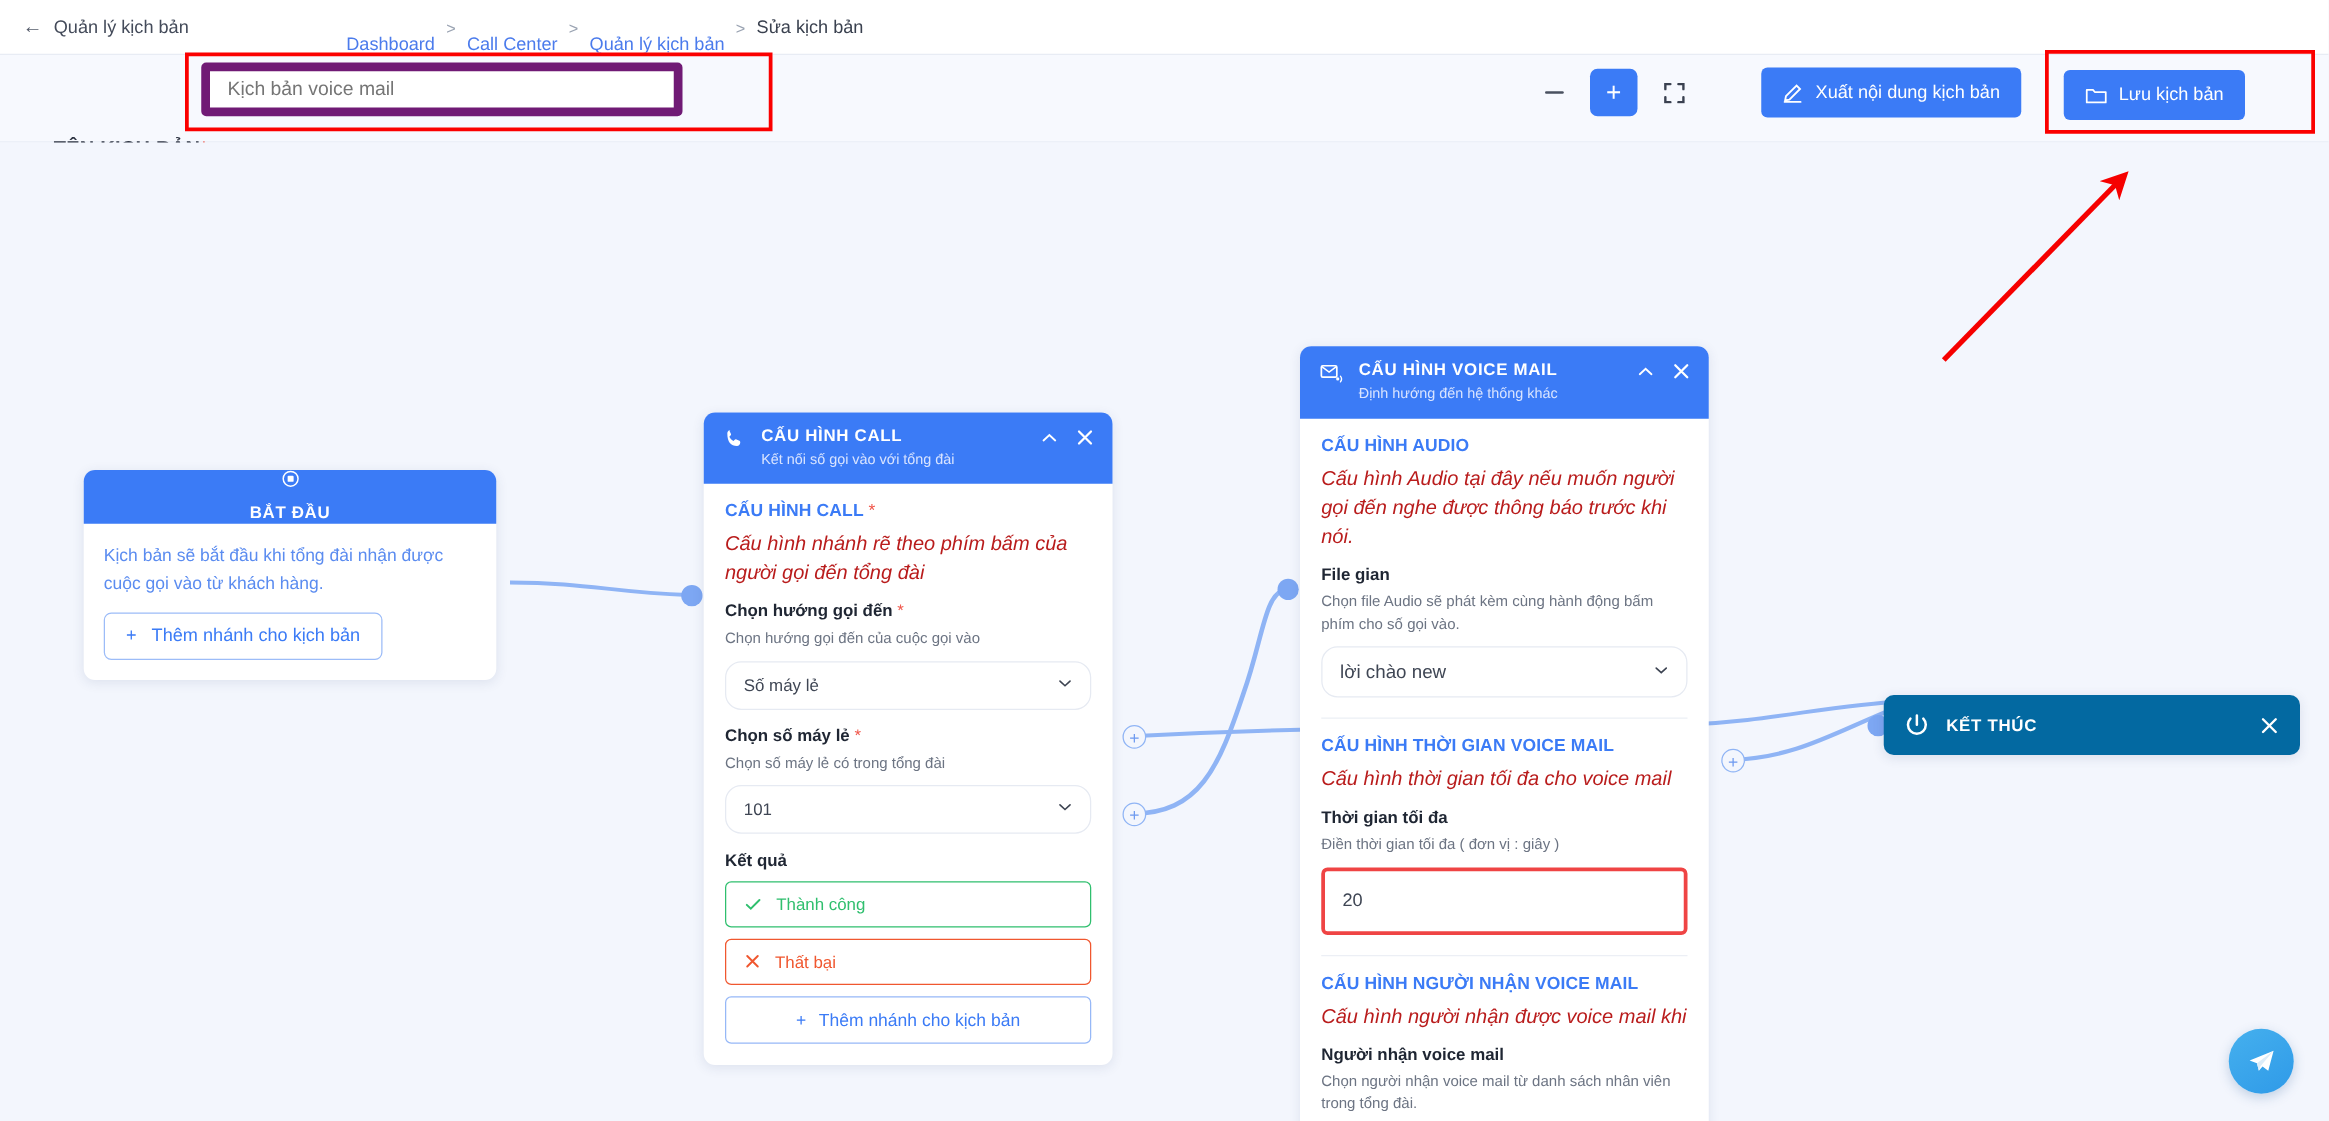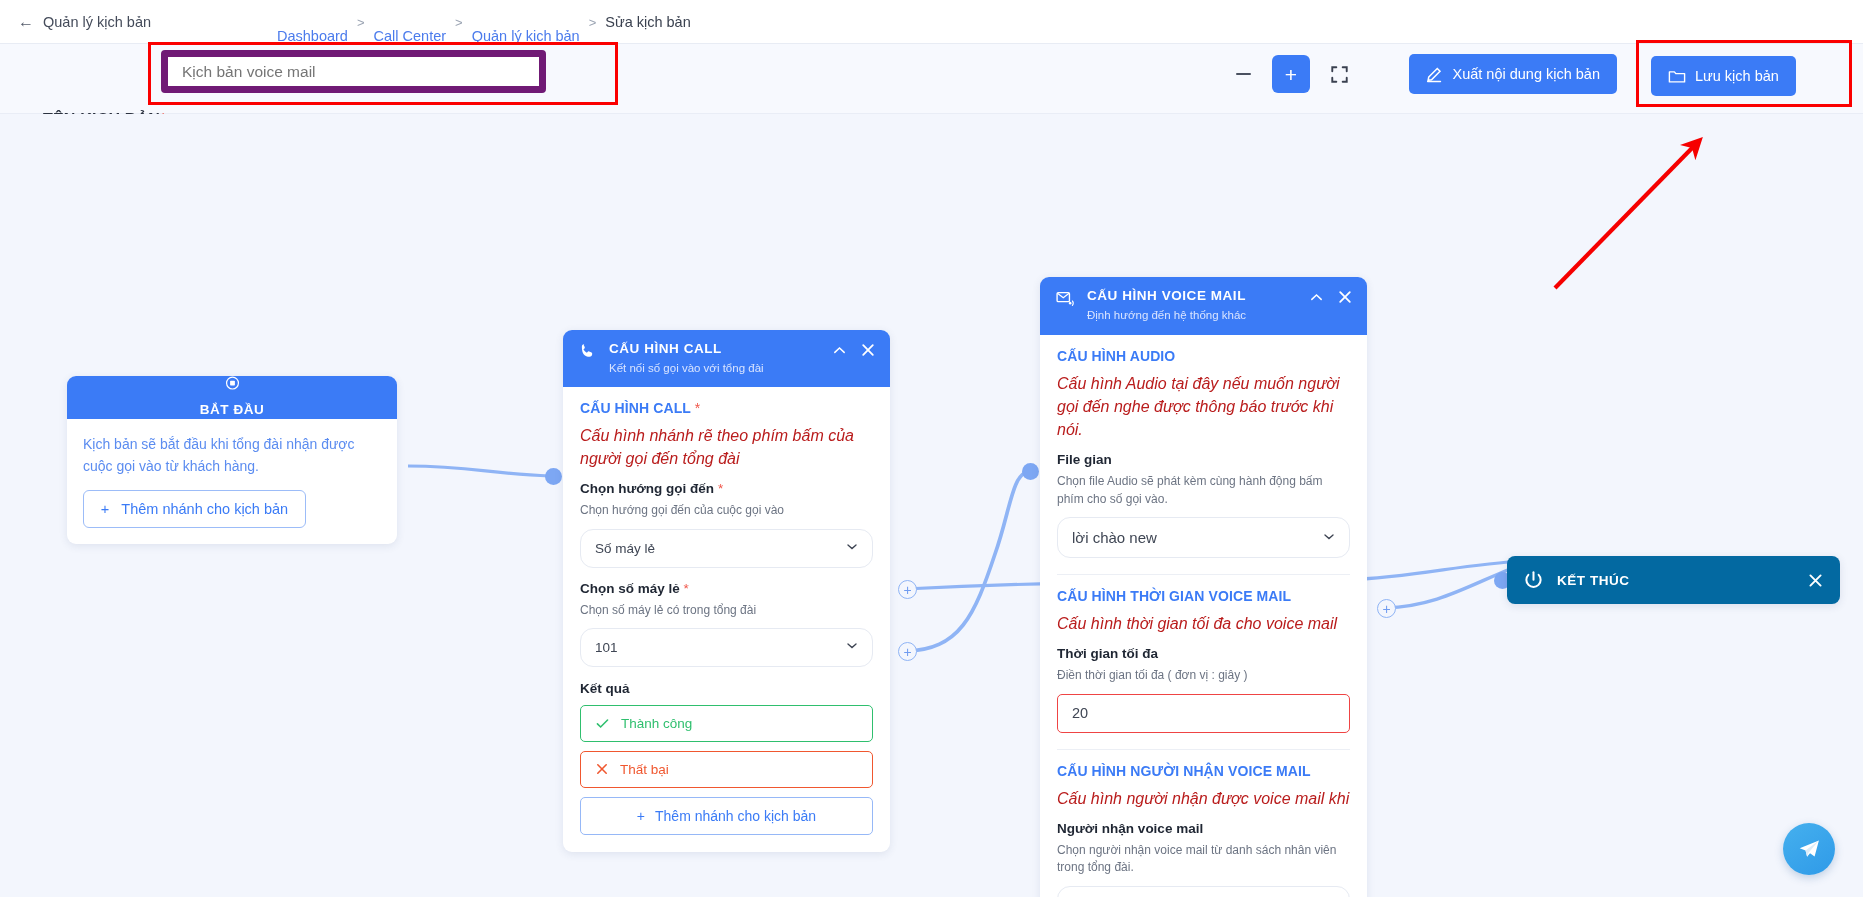--- a/index.html
+++ b/index.html
@@ -99,21 +99,21 @@
   .fld-label { color: #1f2633; font-size: 13.5px; font-weight: bold; margin-bottom: 6px; }
   .fld-desc { color: #6c7483; font-size: 12px; line-height: 1.45; margin-bottom: 9px; }
   .select {
     position: relative; height: 39px; border: 1px solid #e6eaf2; border-radius: 13px;
     background: #fff; display: flex; align-items: center; padding: 0 32px 0 14px;
     font-size: 13.5px; color: #3f4654; cursor: pointer;
   }
   .select.big { height: 41px; font-size: 15px; }
   .chev { position: absolute; right: 13px; top: 50%; transform: translateY(-50%); color: #3d4452; }
   .txtinput {
-    height: 39px; border: 1px solid #ef4444; border-radius: 5px; background: #fff;
+    height: 54px; border: 3px solid #ef4444; border-radius: 5px; background: #fff;
     display: flex; align-items: center; padding: 0 14px; font-size: 14.5px; color: #3f4654;
   }
   .hr { height: 1px; background: #eceff5; margin: 16px 0 13px 0; }
 
   .res-item {
     height: 37px; border-radius: 5px; display: flex; align-items: center;
     gap: 11px; padding: 0 14px; font-size: 13.5px; margin-bottom: 9px; cursor: pointer;
   }
   .res-ok { border: 1px solid #2fbf6e; color: #2fbf6e; }
   .res-fail { border: 1px solid #f0572f; color: #f0572f; }

